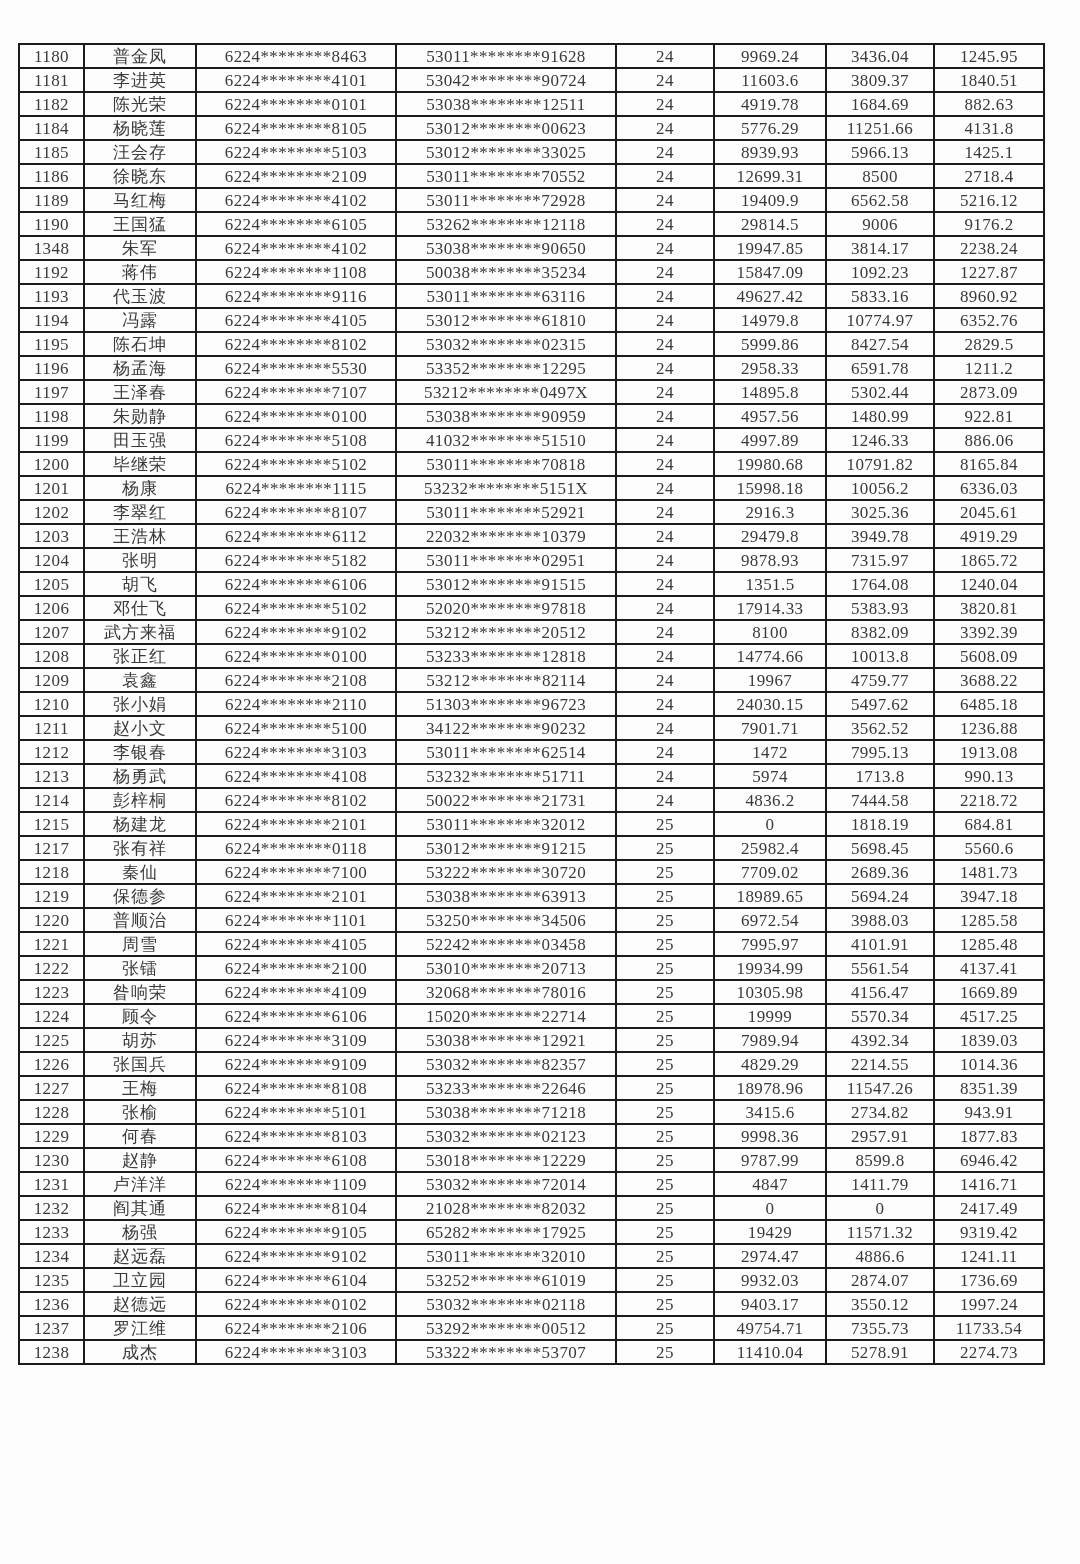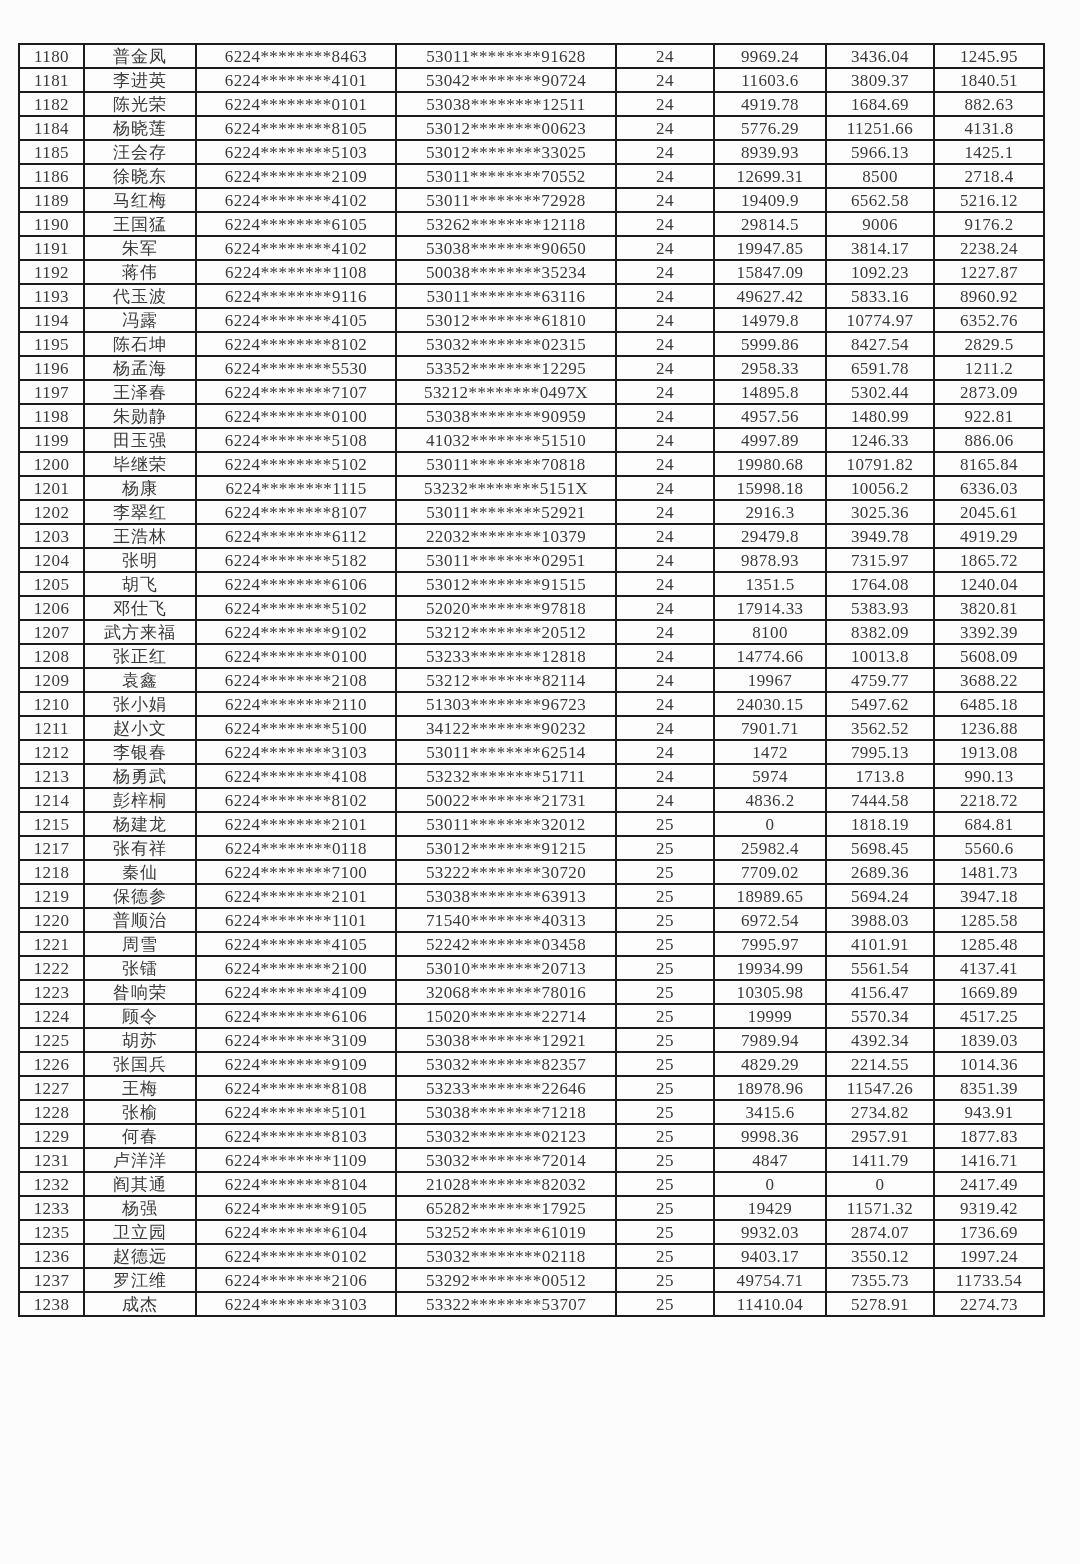--- a/index.html
+++ b/index.html
@@ -145,21 +145,21 @@
           <td data-name="serial-cell">1190</td>
           <td data-name="name-cell">王国猛</td>
           <td data-name="card-number-cell">6224********6105</td>
           <td data-name="id-number-cell">53262********12118</td>
           <td data-name="period-cell">24</td>
           <td data-name="amount1-cell">29814.5</td>
           <td data-name="amount2-cell">9006</td>
           <td data-name="amount3-cell">9176.2</td>
         </tr>
         <tr data-name="table-row">
-          <td data-name="serial-cell">1191</td>
+          <td data-name="serial-cell">1348</td>
           <td data-name="name-cell">朱军</td>
           <td data-name="card-number-cell">6224********4102</td>
           <td data-name="id-number-cell">53038********90650</td>
           <td data-name="period-cell">24</td>
           <td data-name="amount1-cell">19947.85</td>
           <td data-name="amount2-cell">3814.17</td>
           <td data-name="amount3-cell">2238.24</td>
         </tr>
         <tr data-name="table-row">
           <td data-name="serial-cell">1192</td>
@@ -428,21 +428,21 @@
           <td data-name="id-number-cell">53038********63913</td>
           <td data-name="period-cell">25</td>
           <td data-name="amount1-cell">18989.65</td>
           <td data-name="amount2-cell">5694.24</td>
           <td data-name="amount3-cell">3947.18</td>
         </tr>
         <tr data-name="table-row">
           <td data-name="serial-cell">1220</td>
           <td data-name="name-cell">普顺治</td>
           <td data-name="card-number-cell">6224********1101</td>
-          <td data-name="id-number-cell">71540********40313</td>
+          <td data-name="id-number-cell">53250********34506</td>
           <td data-name="period-cell">25</td>
           <td data-name="amount1-cell">6972.54</td>
           <td data-name="amount2-cell">3988.03</td>
           <td data-name="amount3-cell">1285.58</td>
         </tr>
         <tr data-name="table-row">
           <td data-name="serial-cell">1221</td>
           <td data-name="name-cell">周雪</td>
           <td data-name="card-number-cell">6224********4105</td>
           <td data-name="id-number-cell">52242********03458</td>
@@ -525,20 +525,30 @@
           <td data-name="serial-cell">1229</td>
           <td data-name="name-cell">何春</td>
           <td data-name="card-number-cell">6224********8103</td>
           <td data-name="id-number-cell">53032********02123</td>
           <td data-name="period-cell">25</td>
           <td data-name="amount1-cell">9998.36</td>
           <td data-name="amount2-cell">2957.91</td>
           <td data-name="amount3-cell">1877.83</td>
         </tr>
         <tr data-name="table-row">
+          <td data-name="serial-cell">1230</td>
+          <td data-name="name-cell">赵静</td>
+          <td data-name="card-number-cell">6224********6108</td>
+          <td data-name="id-number-cell">53018********12229</td>
+          <td data-name="period-cell">25</td>
+          <td data-name="amount1-cell">9787.99</td>
+          <td data-name="amount2-cell">8599.8</td>
+          <td data-name="amount3-cell">6946.42</td>
+        </tr>
+        <tr data-name="table-row">
           <td data-name="serial-cell">1231</td>
           <td data-name="name-cell">卢洋洋</td>
           <td data-name="card-number-cell">6224********1109</td>
           <td data-name="id-number-cell">53032********72014</td>
           <td data-name="period-cell">25</td>
           <td data-name="amount1-cell">4847</td>
           <td data-name="amount2-cell">1411.79</td>
           <td data-name="amount3-cell">1416.71</td>
         </tr>
         <tr data-name="table-row">
@@ -553,20 +563,30 @@
         </tr>
         <tr data-name="table-row">
           <td data-name="serial-cell">1233</td>
           <td data-name="name-cell">杨强</td>
           <td data-name="card-number-cell">6224********9105</td>
           <td data-name="id-number-cell">65282********17925</td>
           <td data-name="period-cell">25</td>
           <td data-name="amount1-cell">19429</td>
           <td data-name="amount2-cell">11571.32</td>
           <td data-name="amount3-cell">9319.42</td>
+        </tr>
+        <tr data-name="table-row">
+          <td data-name="serial-cell">1234</td>
+          <td data-name="name-cell">赵远磊</td>
+          <td data-name="card-number-cell">6224********9102</td>
+          <td data-name="id-number-cell">53011********32010</td>
+          <td data-name="period-cell">25</td>
+          <td data-name="amount1-cell">2974.47</td>
+          <td data-name="amount2-cell">4886.6</td>
+          <td data-name="amount3-cell">1241.11</td>
         </tr>
         <tr data-name="table-row">
           <td data-name="serial-cell">1235</td>
           <td data-name="name-cell">卫立园</td>
           <td data-name="card-number-cell">6224********6104</td>
           <td data-name="id-number-cell">53252********61019</td>
           <td data-name="period-cell">25</td>
           <td data-name="amount1-cell">9932.03</td>
           <td data-name="amount2-cell">2874.07</td>
           <td data-name="amount3-cell">1736.69</td>

